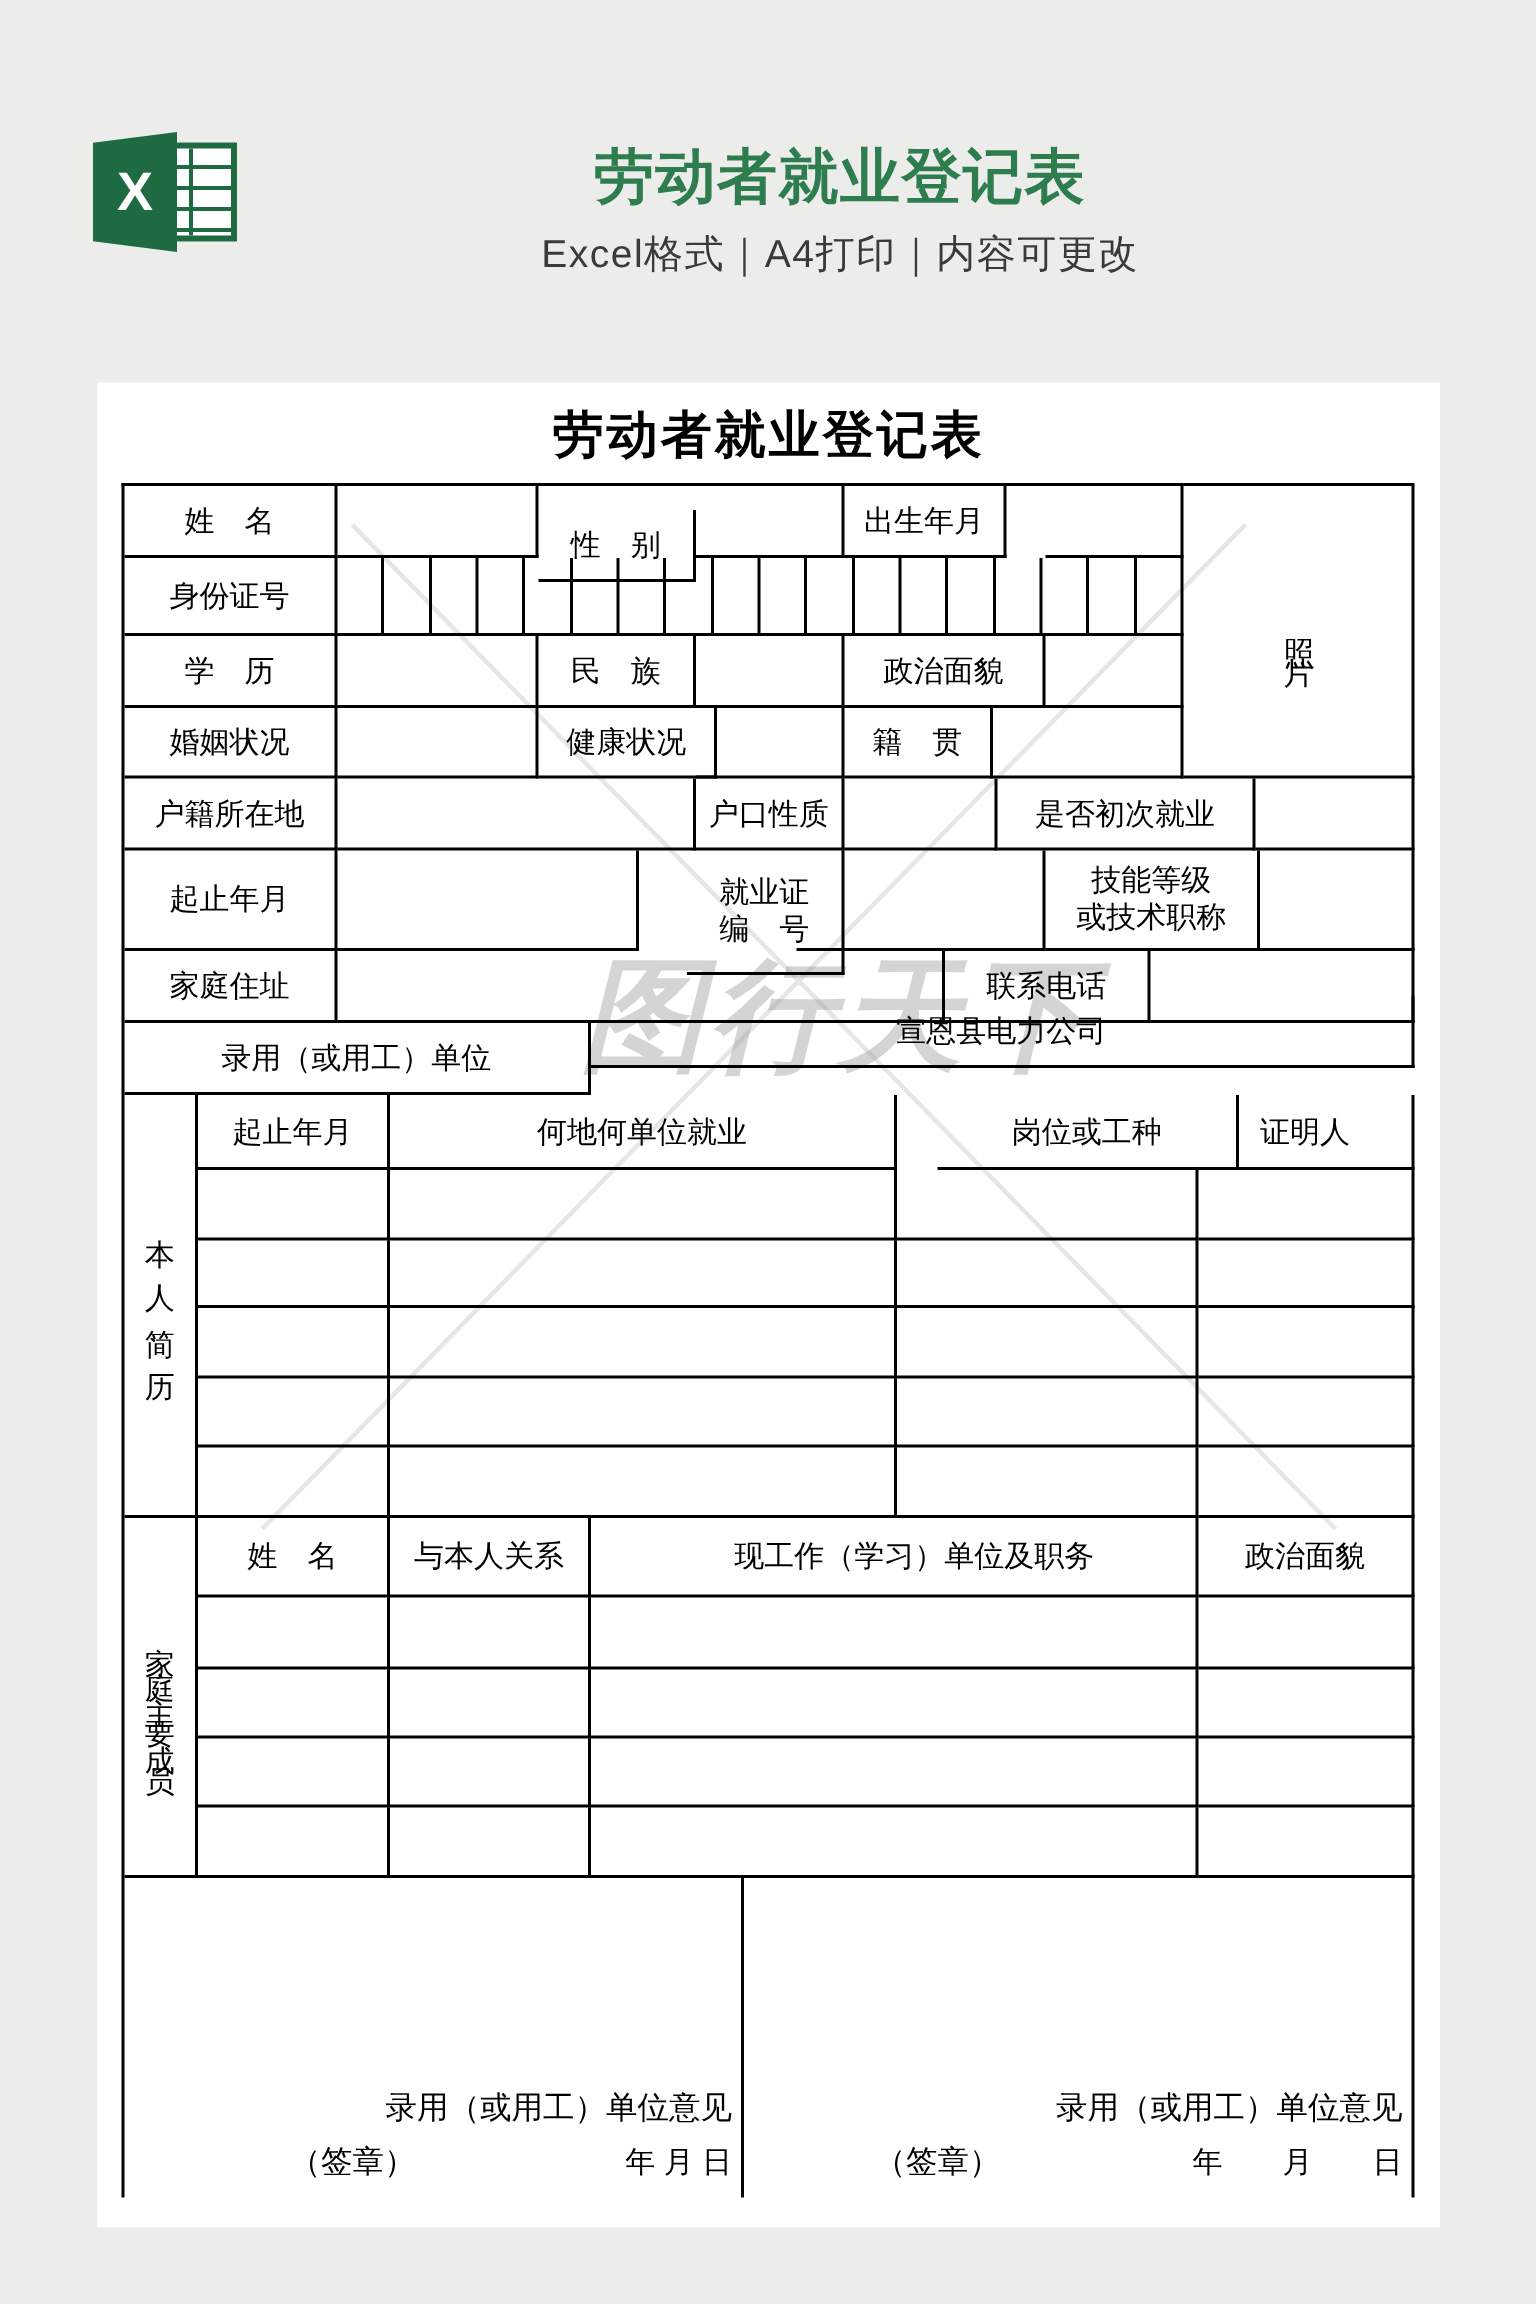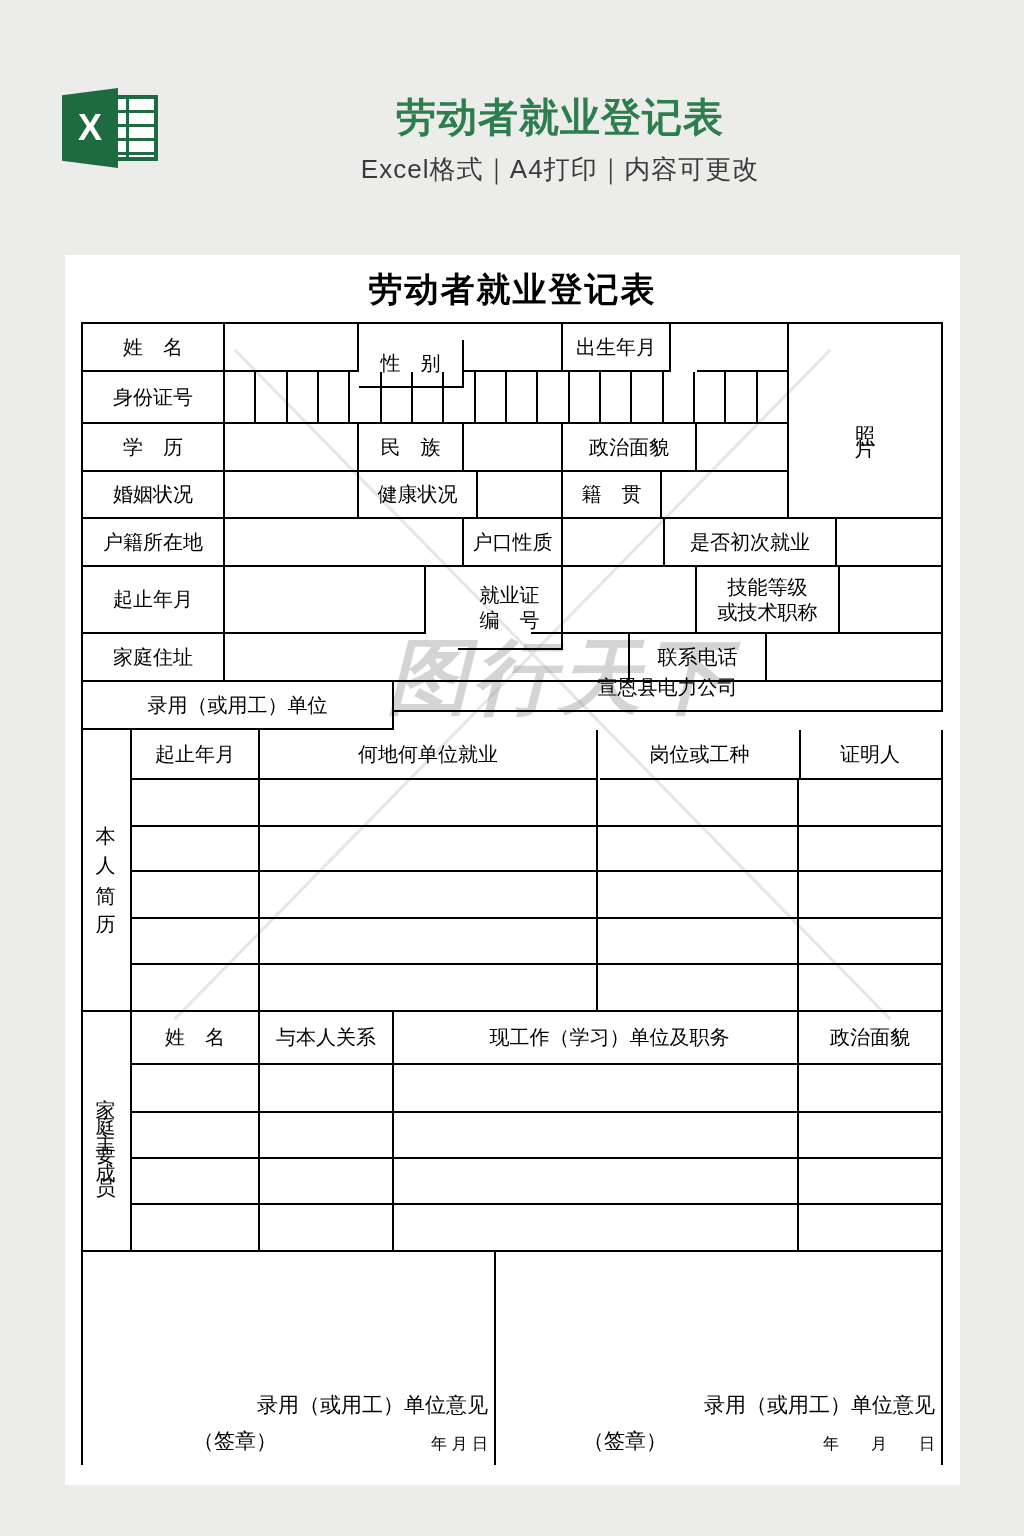--- a/index.html
+++ b/index.html
@@ -67,21 +67,21 @@
   .vlabel span{
     writing-mode:vertical-lr;text-orientation:upright;
     font-size:20px;
   }
   .idrow{display:flex;align-items:stretch;padding:0;}
   .idbox{flex:1;border-right:2px solid #000;}
   .idbox:last-child{border-right:none;}
   .op{display:block;}
   .op-line1{position:absolute;right:6px;bottom:46px;font-size:21px;}
   .op-seal{position:absolute;bottom:10px;font-size:21px;}
-  .op-date{position:absolute;right:6px;bottom:10px;font-size:16px;white-space:pre;}
+  .op-date{position:absolute;right:6px;bottom:10px;font-size:20px;white-space:pre;}
 </style>
 </head>
 <body>
 
 <div class="xl-icon">
   <div class="xl-sheet"></div>
   <div class="xl-book">
     <span>X</span>
   </div>
 </div>
@@ -171,21 +171,21 @@
     <div class="c" style="left:684px;top:310px;width:176px;height:48px;"></div>
 
     <div class="c" style="left:0;top:358px;width:311px;height:48px;">录用（或用工）单位</div>
     <div class="c" style="left:311px;top:340px;width:549px;height:48px;">宣恩县电力公司</div>
 
     <div class="c vlabel" style="left:0;top:406px;width:49px;height:282px;">
       <span style="letter-spacing:30px;">本人简历</span>
     </div>
     <div class="c" style="left:49px;top:406px;width:128px;height:50px;">起止年月</div>
     <div class="c" style="left:177px;top:406px;width:338px;height:50px;">何地何单位就业</div>
-    <div class="c" style="left:517px;top:406px;width:201px;height:50px;">岗位或工种</div>
+    <div class="c" style="left:542px;top:406px;width:201px;height:50px;">岗位或工种</div>
     <div class="c" style="left:716px;top:406px;width:144px;height:50px;">证明人</div>
     <div></div>
 
     <div class="c vlabel" style="left:0;top:688px;width:49px;height:240px;">
       <span style="letter-spacing:16px;">家庭主要成员</span>
     </div>
     <div class="c" style="left:49px;top:688px;width:128px;height:53px;">姓　名</div>
     <div class="c" style="left:177px;top:688px;width:134px;height:53px;">与本人关系</div>
     <div class="c" style="left:311px;top:688px;width:405px;height:53px;padding-left:28px;">现工作（学习）单位及职务</div>
     <div class="c" style="left:716px;top:688px;width:144px;height:53px;">政治面貌</div>

